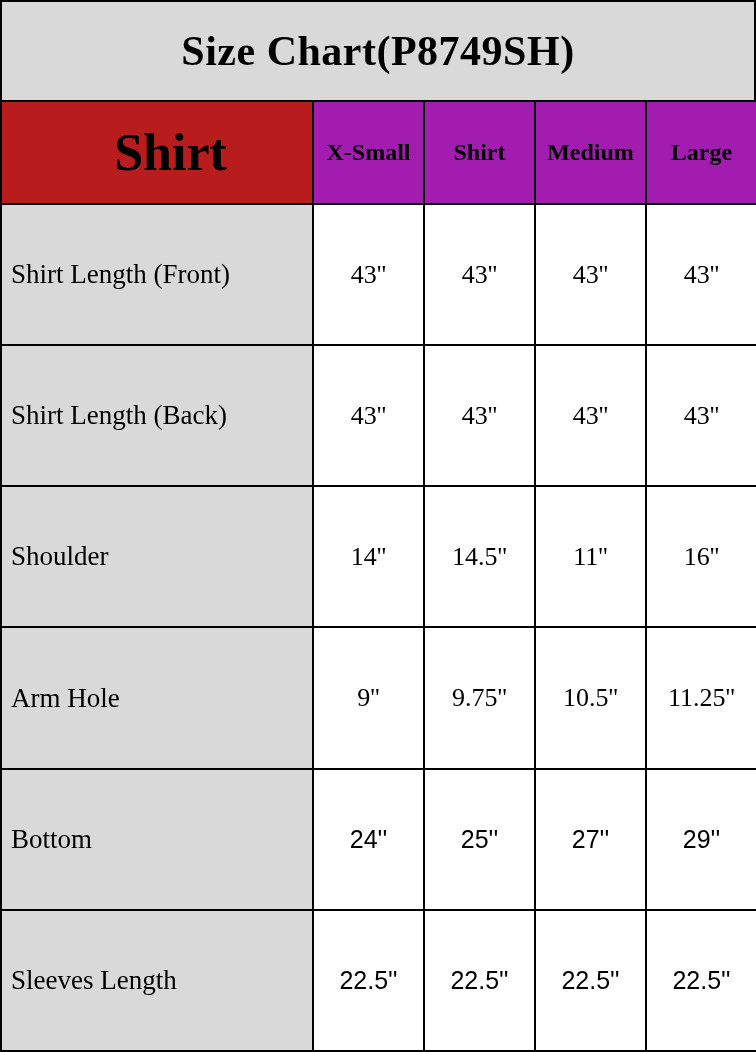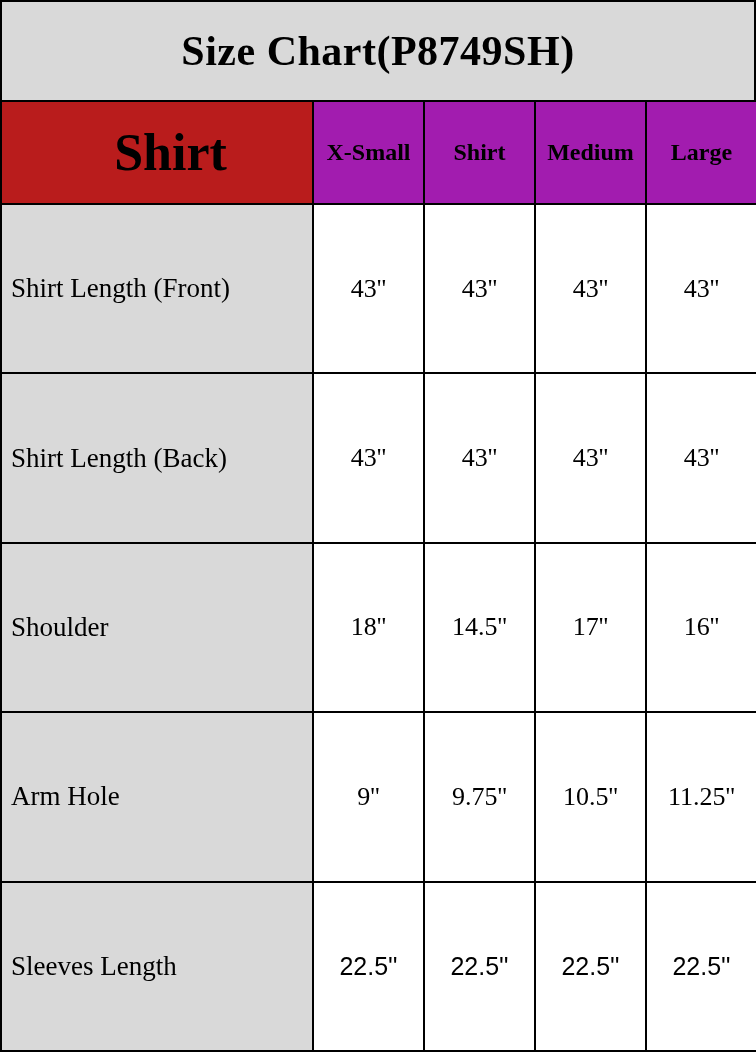--- a/index.html
+++ b/index.html
@@ -109,31 +109,38 @@
         </tr>
         <tr>
           <td class="label">Shirt Length (Back)</td>
           <td class="value">43''</td>
           <td class="value">43''</td>
           <td class="value">43''</td>
           <td class="value">43''</td>
         </tr>
         <tr>
           <td class="label">Shoulder</td>
-          <td class="value">18''</td>
+          <td class="value">14''</td>
           <td class="value">14.5''</td>
-          <td class="value">17''</td>
+          <td class="value">11''</td>
           <td class="value">16''</td>
         </tr>
         <tr>
           <td class="label">Arm Hole</td>
           <td class="value">9''</td>
           <td class="value">9.75''</td>
           <td class="value">10.5''</td>
           <td class="value">11.25''</td>
+        </tr>
+        <tr class="sans">
+          <td class="label">Bottom</td>
+          <td class="value">24''</td>
+          <td class="value">25''</td>
+          <td class="value">27''</td>
+          <td class="value">29''</td>
         </tr>
         <tr class="sans">
           <td class="label">Sleeves Length</td>
           <td class="value">22.5''</td>
           <td class="value">22.5''</td>
           <td class="value">22.5''</td>
           <td class="value">22.5''</td>
         </tr>
       </tbody>
   </table>

